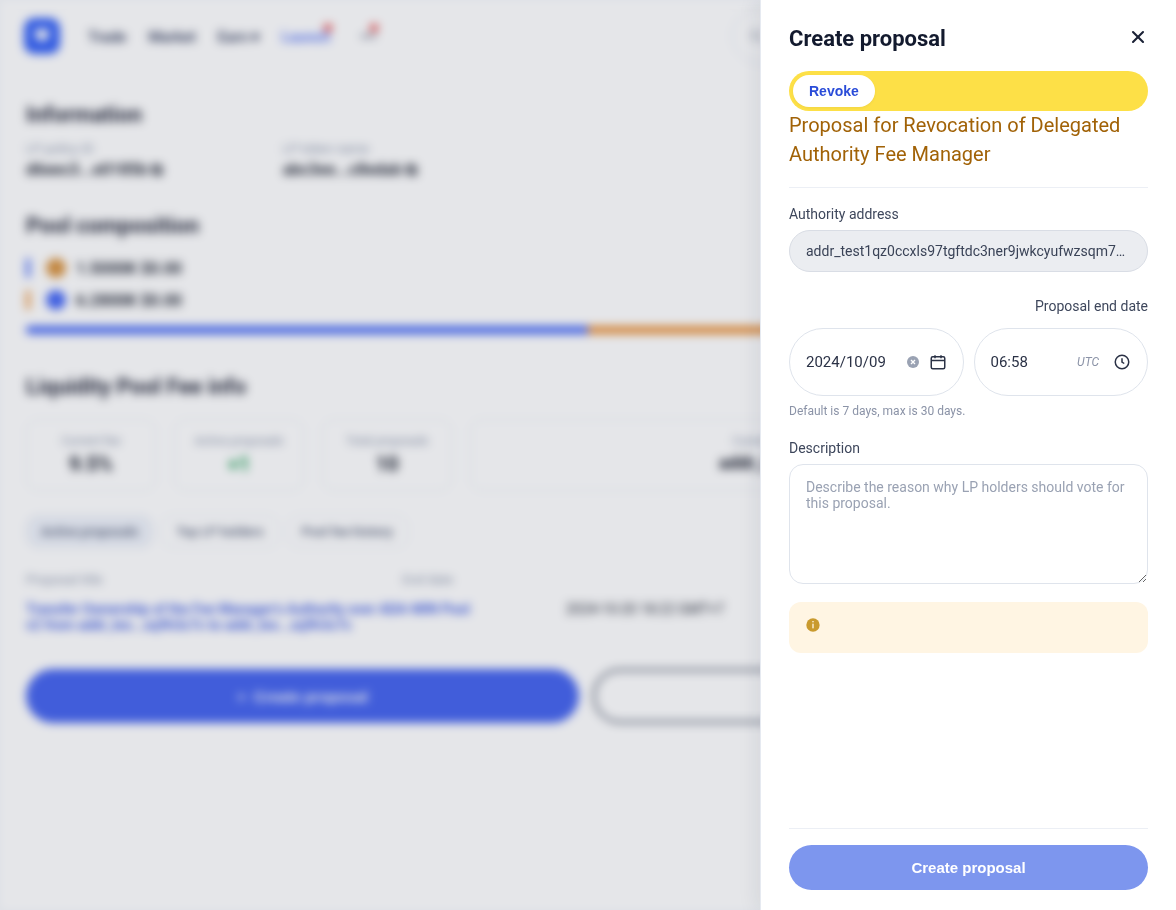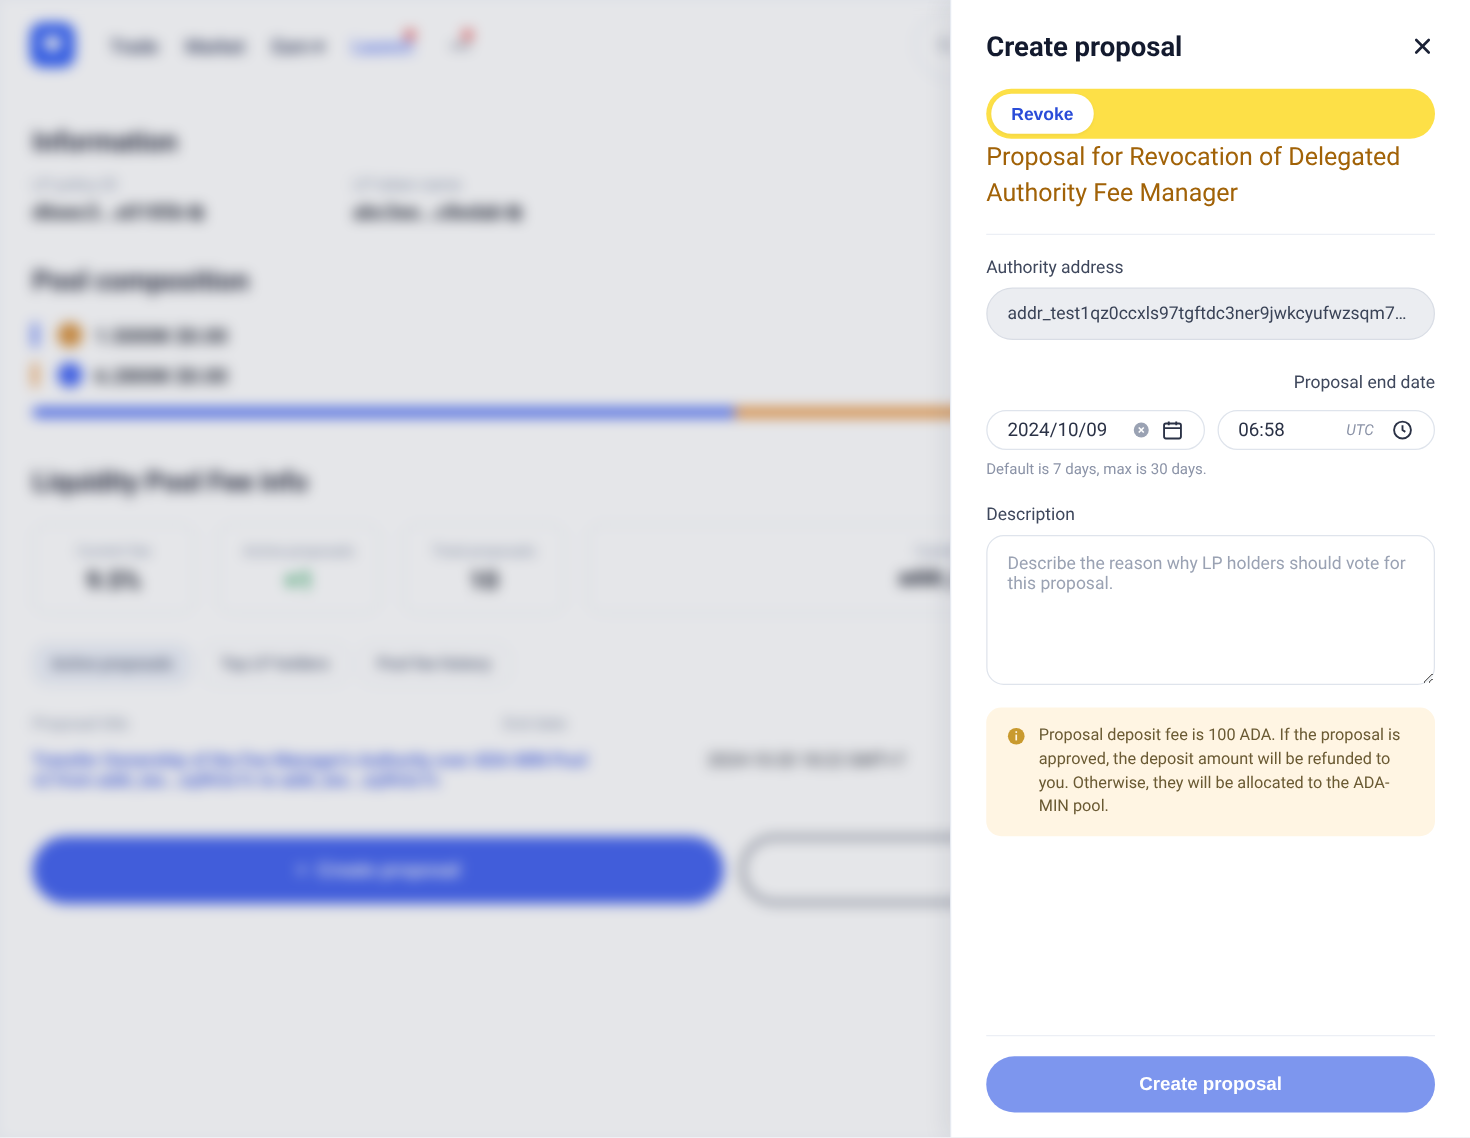--- a/index.html
+++ b/index.html
@@ -70,21 +70,21 @@
   .hr{border:none;border-top:1px solid #eceff5; margin:18px 0;}
   .field-label{font-size:14px; color:#3e475c; margin-bottom:8px;}
   .del-addr{
     background:#ebedf1; border:1px solid #d9dde5; border-radius:999px;
     padding:12px 16px; font-size:14px; color:#3a4357;
     white-space:nowrap; overflow:hidden; text-overflow:ellipsis;
   }
   .date-row{display:flex; gap:10px; margin-top:6px;}
   .dateinput, .timeinput{
     flex:1; border:1px solid #dfe4ec; border-radius:999px;
-    padding:6px 16px; display:flex; align-items:center; justify-content:space-between;
+    padding:24px 16px; display:flex; align-items:center; justify-content:space-between;
     font-size:15px; color:#2b3246; background:#fff;
   }
   .dateinput{flex:1;}
   .timeinput{flex:1;}
   .mini-icons{display:flex; align-items:center; gap:8px; color:#3a4357;}
   .hint{font-size:12px; color:#8b93a7; margin-top:8px;}
   .textarea{
     width:100%; min-height:120px; border:1px solid #dfe4ec; border-radius:14px;
     padding:14px 16px; font-size:14px; color:#2b3246; resize:vertical;
     font-family:inherit;
@@ -266,21 +266,20 @@
     <textarea class="textarea" placeholder="Describe the reason why LP holders should vote for this proposal." style=""></textarea>
 
     <div class="notice">
       <div class="icon">
         <svg width="16" height="16" viewBox="0 0 24 24" fill="currentColor">
             <circle cx="12" cy="12" r="10"></circle>
             <rect x="11" y="10" width="2" height="7" fill="#fff5e3"></rect>
             <rect x="11" y="6" width="2" height="2" fill="#fff5e3"></rect>
           </svg>
       </div>
-      <div>Proposal deposit fee is 100 ADA. If the proposal is approved, the deposit amount will be refunded to you. Otherwise, they will be allocated to the ADA-MIN pool.</div>
     </div>
 
     <div class="footer-bar">
       <hr class="footer-hr">
       <div class="footer-btns">
         <button class="fbtn submit">Create proposal</button>
       </div>
     </div>
   </aside>
 </div>

